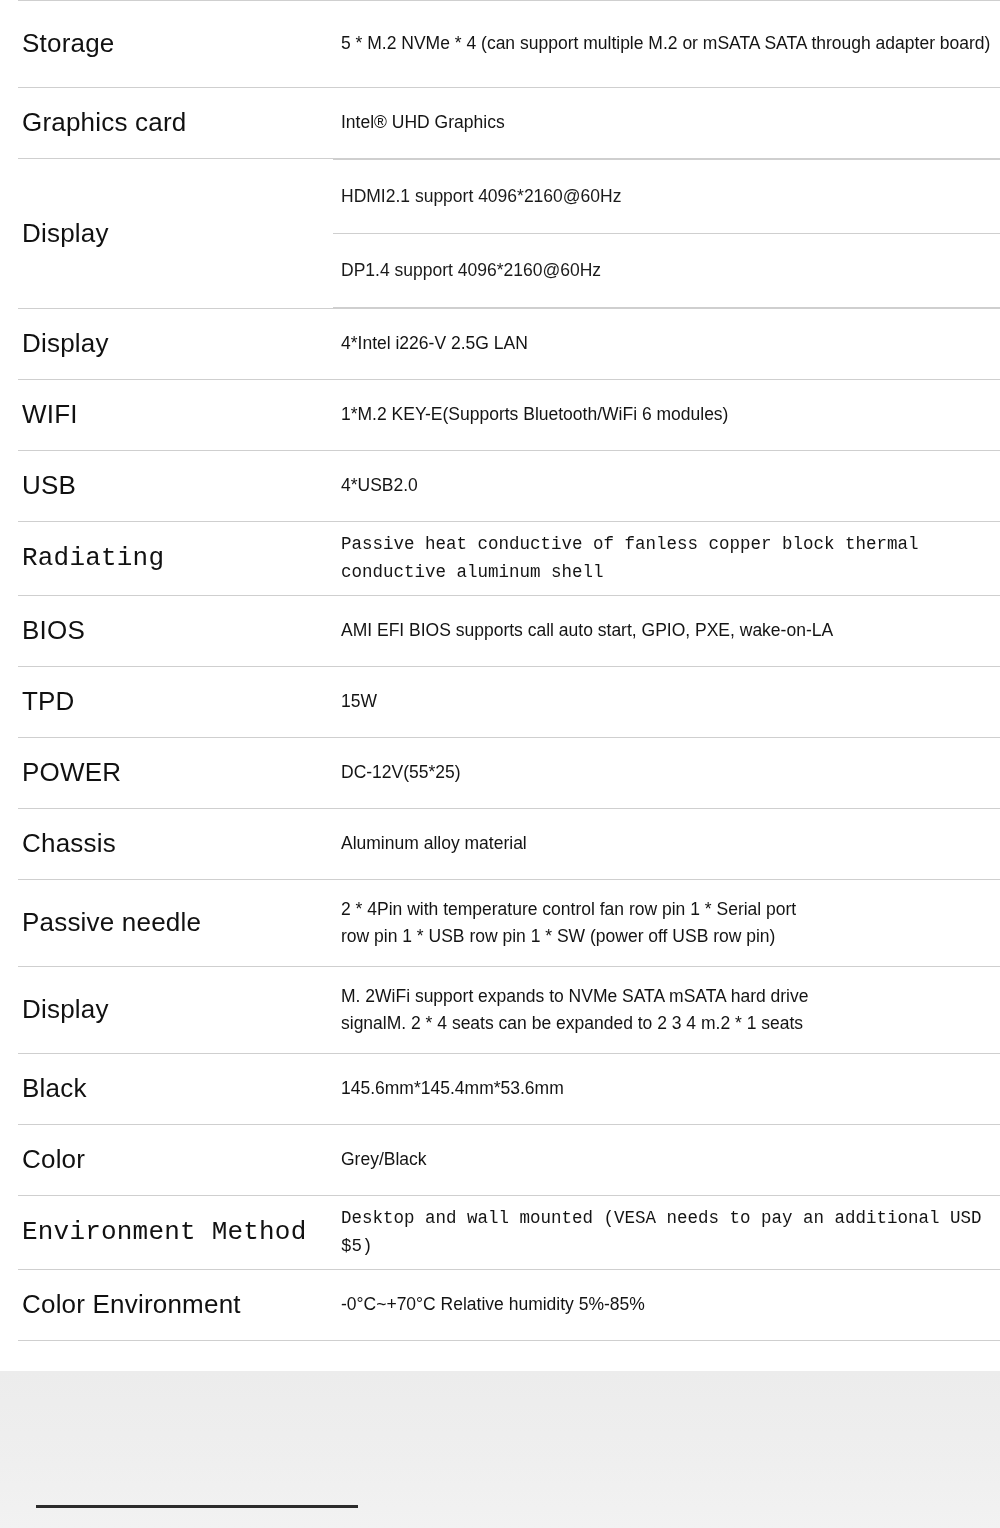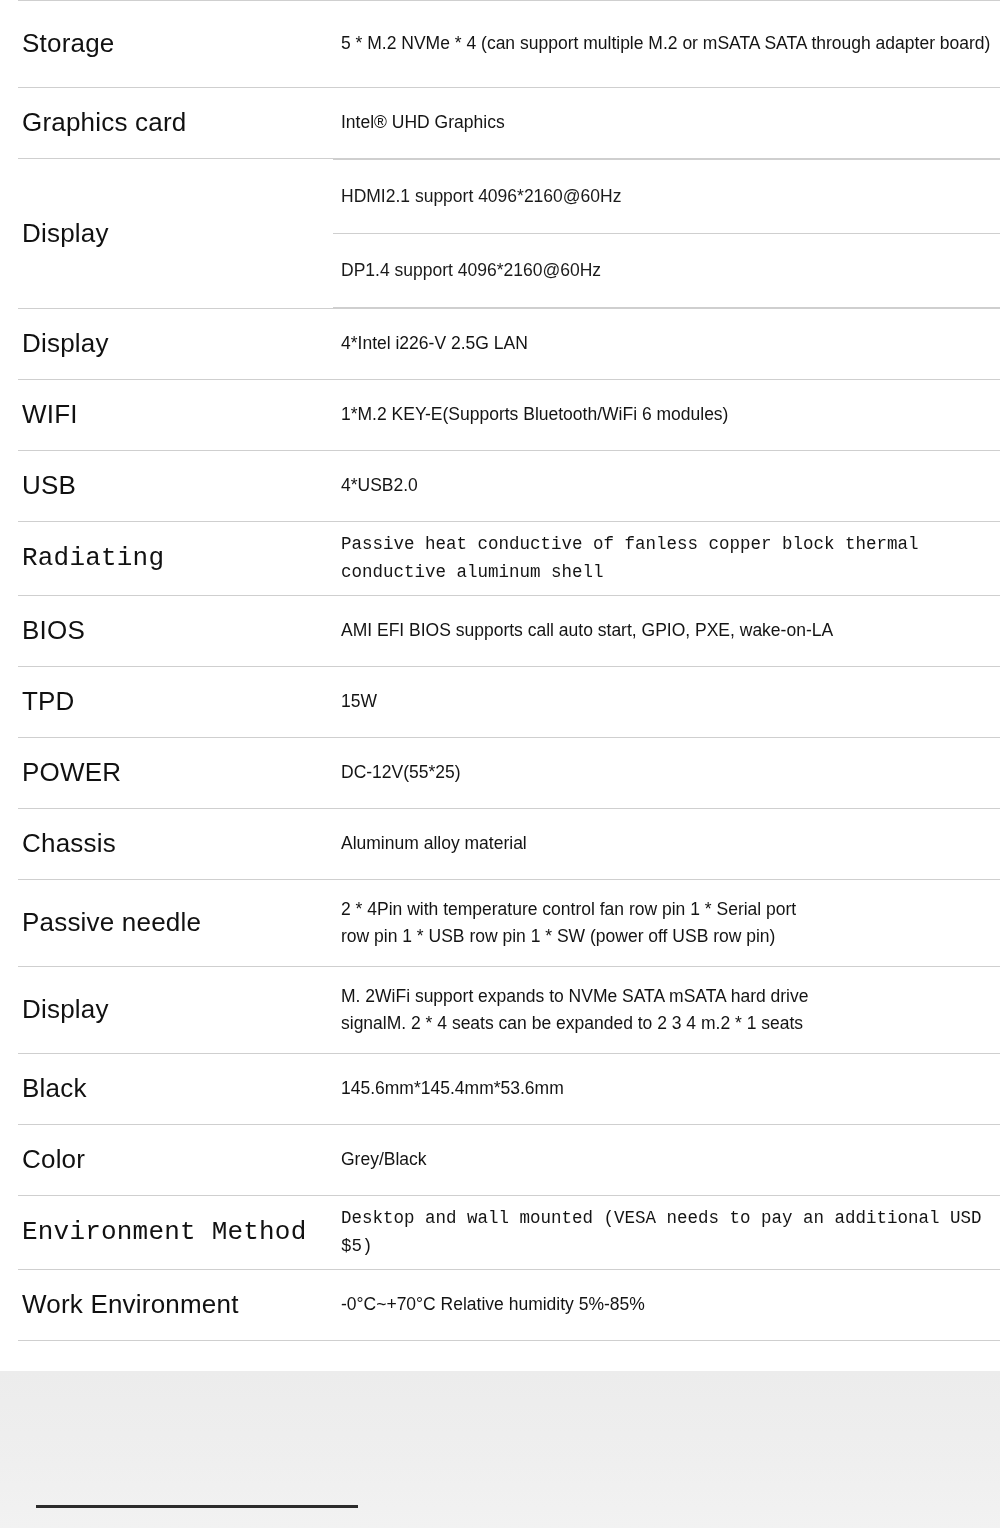--- a/index.html
+++ b/index.html
@@ -208,21 +208,21 @@
       </tr>
 
       <tr class="row-med">
         <td class="label-cell indent-1">Environment Method</td>
         <td class="value-cell">
           <span class="wrapline">Desktop and wall mounted (VESA needs to pay an additional USD $5)</span>
         </td>
       </tr>
 
       <tr class="row-short">
-        <td class="label-cell">Work Environment</td>
+        <td class="label-cell">Color Environment</td>
         <td class="value-cell">-0°C~+70°C  Relative humidity 5%-85%</td>
       </tr>
     </tbody>
   </table>
 </div>
 
 <div class="footer-band">
   <div class="footer-inner"></div>
 
 </div>

